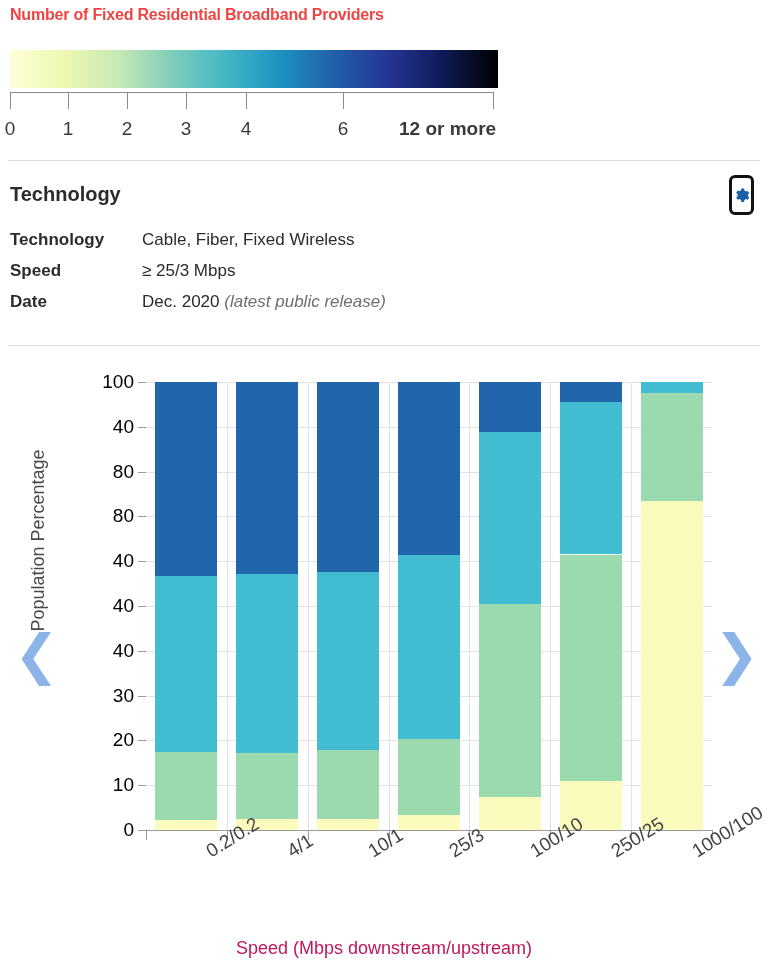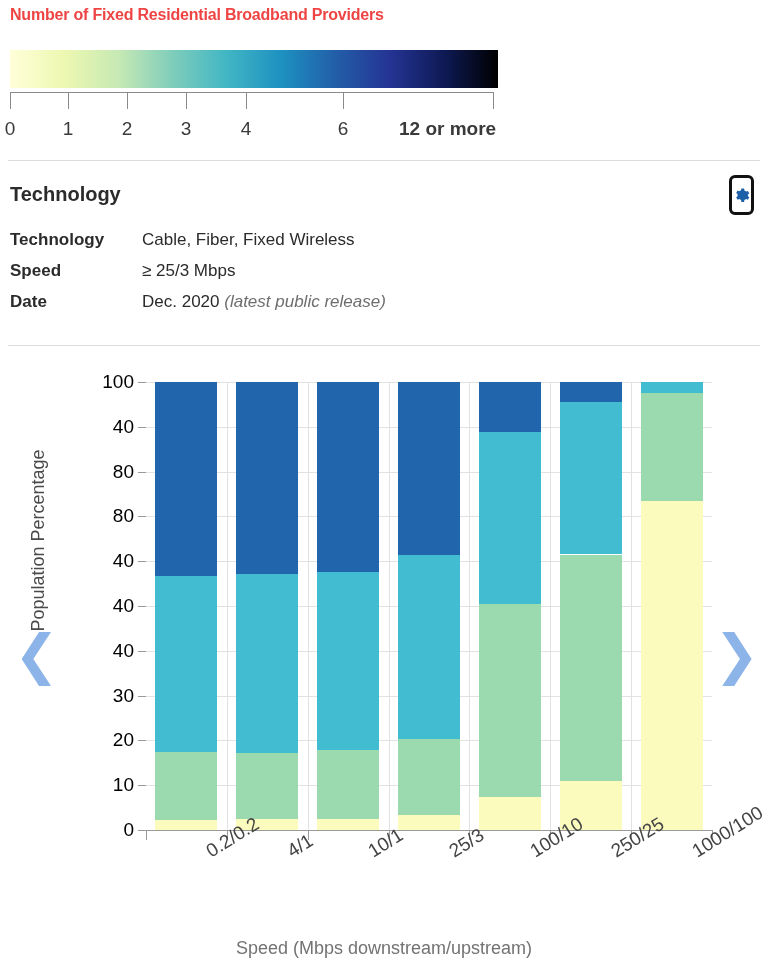--- a/index.html
+++ b/index.html
@@ -95,21 +95,21 @@
   .xtick {
     position: absolute; top: 470px; width: 1px; height: 10px; background: #9a9a9a;
   }
   .xlabel-rot {
     position: absolute; font-size: 19px; color: #444;
     transform: rotate(-32deg); transform-origin: right center;
     white-space: nowrap; text-align: right;
   }
   .xaxis-title {
     position: absolute; left: 0; top: 578px; width: 768px; text-align: center;
-    font-size: 18px; color: #737373;
+    font-size: 18px; color: #be185d;
   }
   .nav-arrow {
     position: absolute; color: #8cb4e8; font-size: 54px; line-height: 1;
     font-family: "DejaVu Sans", sans-serif; user-select: none;
   }
 </style>
 </head>
 <body>
 
 <div id="root">

